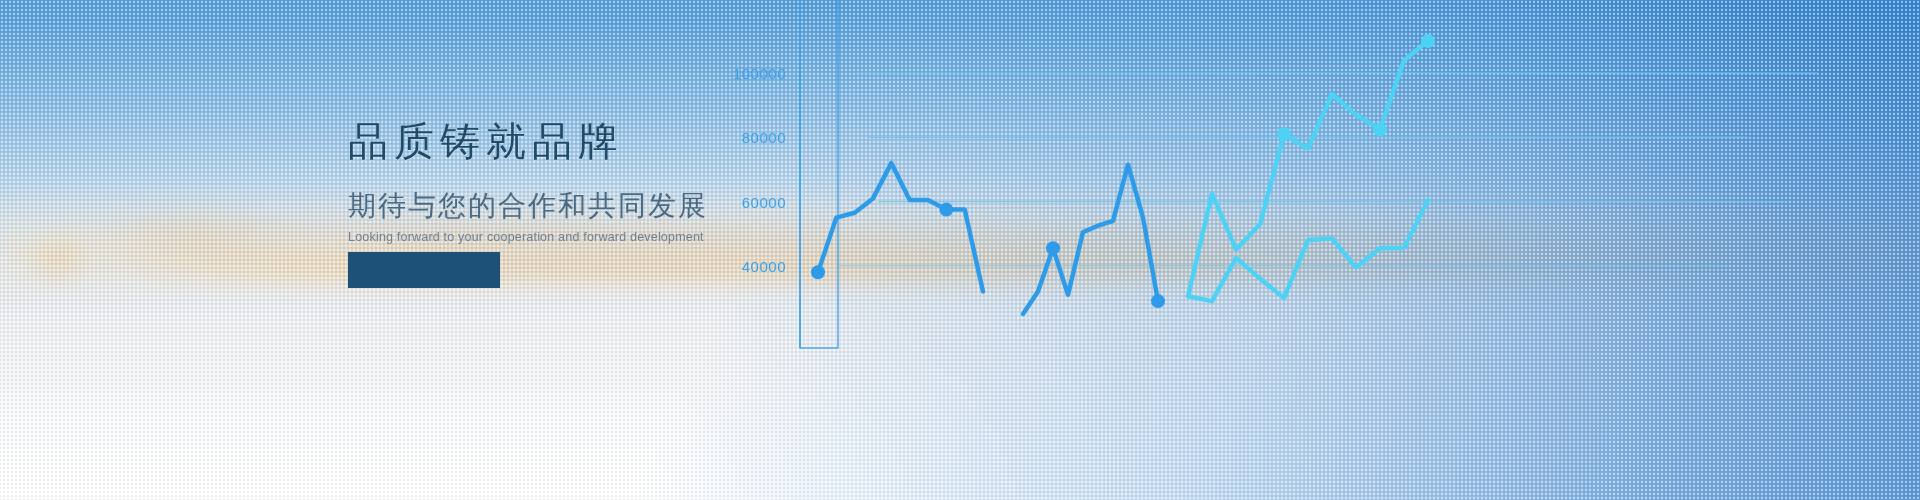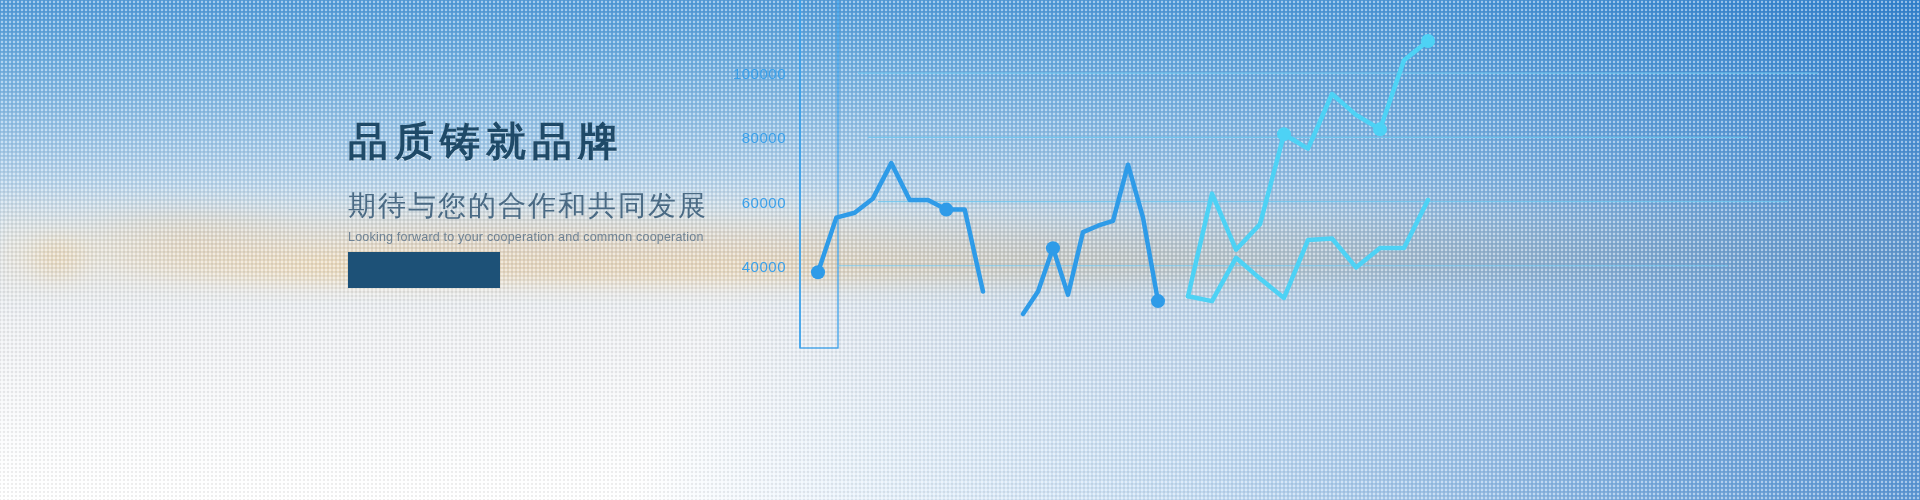--- a/index.html
+++ b/index.html
@@ -77,21 +77,21 @@
     position:absolute;inset:0;pointer-events:none;
     background:repeating-linear-gradient(to bottom,
       rgba(255,255,255,.10) 0px, rgba(255,255,255,.10) 1px,
       rgba(0,0,0,0) 1px, rgba(0,0,0,0) 4px);
     opacity:.5;
   }
   
   .copy{position:absolute;left:348px;top:118px;width:420px;}
   .headline{
     font-size:40px;line-height:1.18;color:#1f4a68;
-    letter-spacing:6px;font-weight:700;white-space:nowrap;
+    letter-spacing:6px;font-weight:400;white-space:nowrap;
     text-shadow:0 1px 0 rgba(255,255,255,.35);
   }
   .subhead{
     margin-top:24px;font-size:28px;line-height:1.2;color:#4a6a84;
     letter-spacing:2px;font-weight:400;white-space:nowrap;
   }
   .subhead-en{
     margin-top:6px;font-size:12.5px;line-height:1.3;color:#6e8294;
     letter-spacing:.2px;font-weight:400;white-space:nowrap;
   }
@@ -116,21 +116,21 @@
   <div class="tint-top"></div>
   <div class="city"></div>
   <div class="city2"></div>
   <div class="tint-right"></div>
   <div class="halftone"></div>
   <div class="scanlines"></div>
 
   <div class="copy">
     <div class="headline">品质铸就品牌</div>
     <div class="subhead">期待与您的合作和共同发展</div>
-    <div class="subhead-en">Looking forward to your cooperation and common cooperation</div>
+    <div class="subhead-en">Looking forward to your cooperation and forward development</div>
   </div>
 
   <button class="cta"></button>
 
   <div class="chart">
     <svg id="chart-svg" width="1160" height="500" viewBox="0 0 1160 500">
         <text x="58" y="79.15789473684214" text-anchor="end" class="ytick">100000</text>
         <text x="58" y="143.3684210526316" text-anchor="end" class="ytick">80000</text>
         <text x="58" y="207.57894736842107" text-anchor="end" class="ytick">60000</text>
         <text x="58" y="271.7894736842105" text-anchor="end" class="ytick">40000</text>

